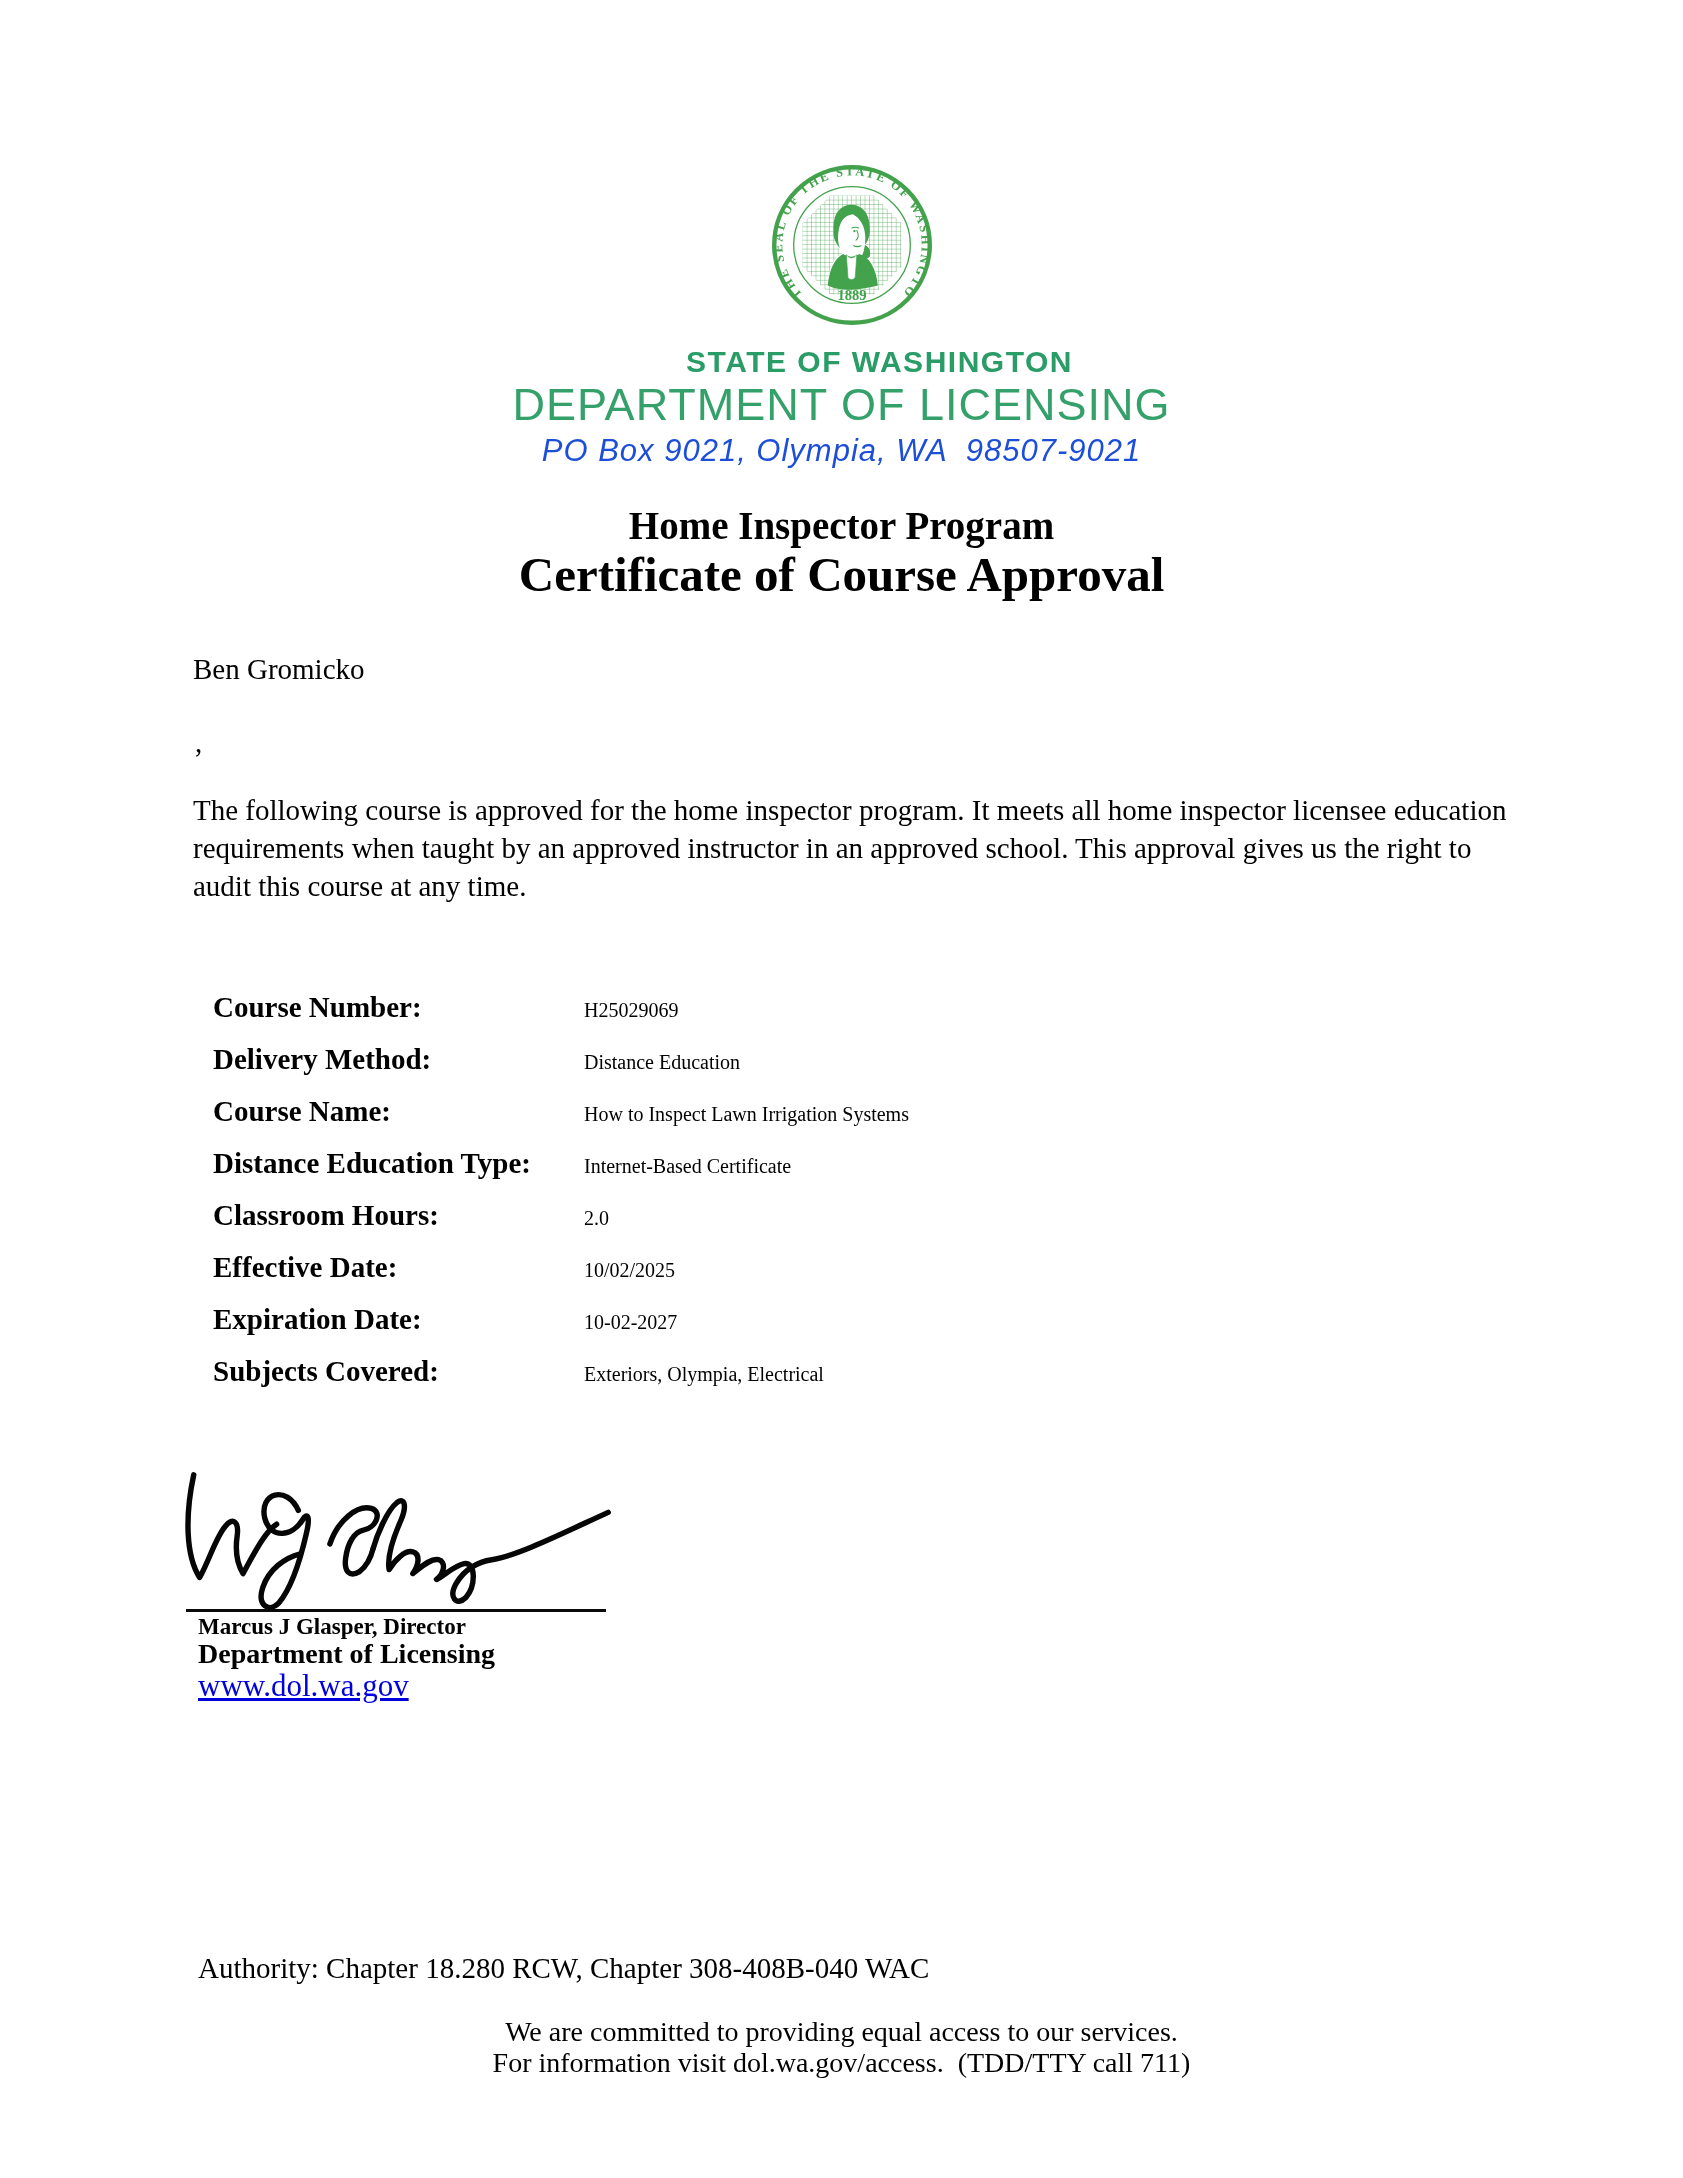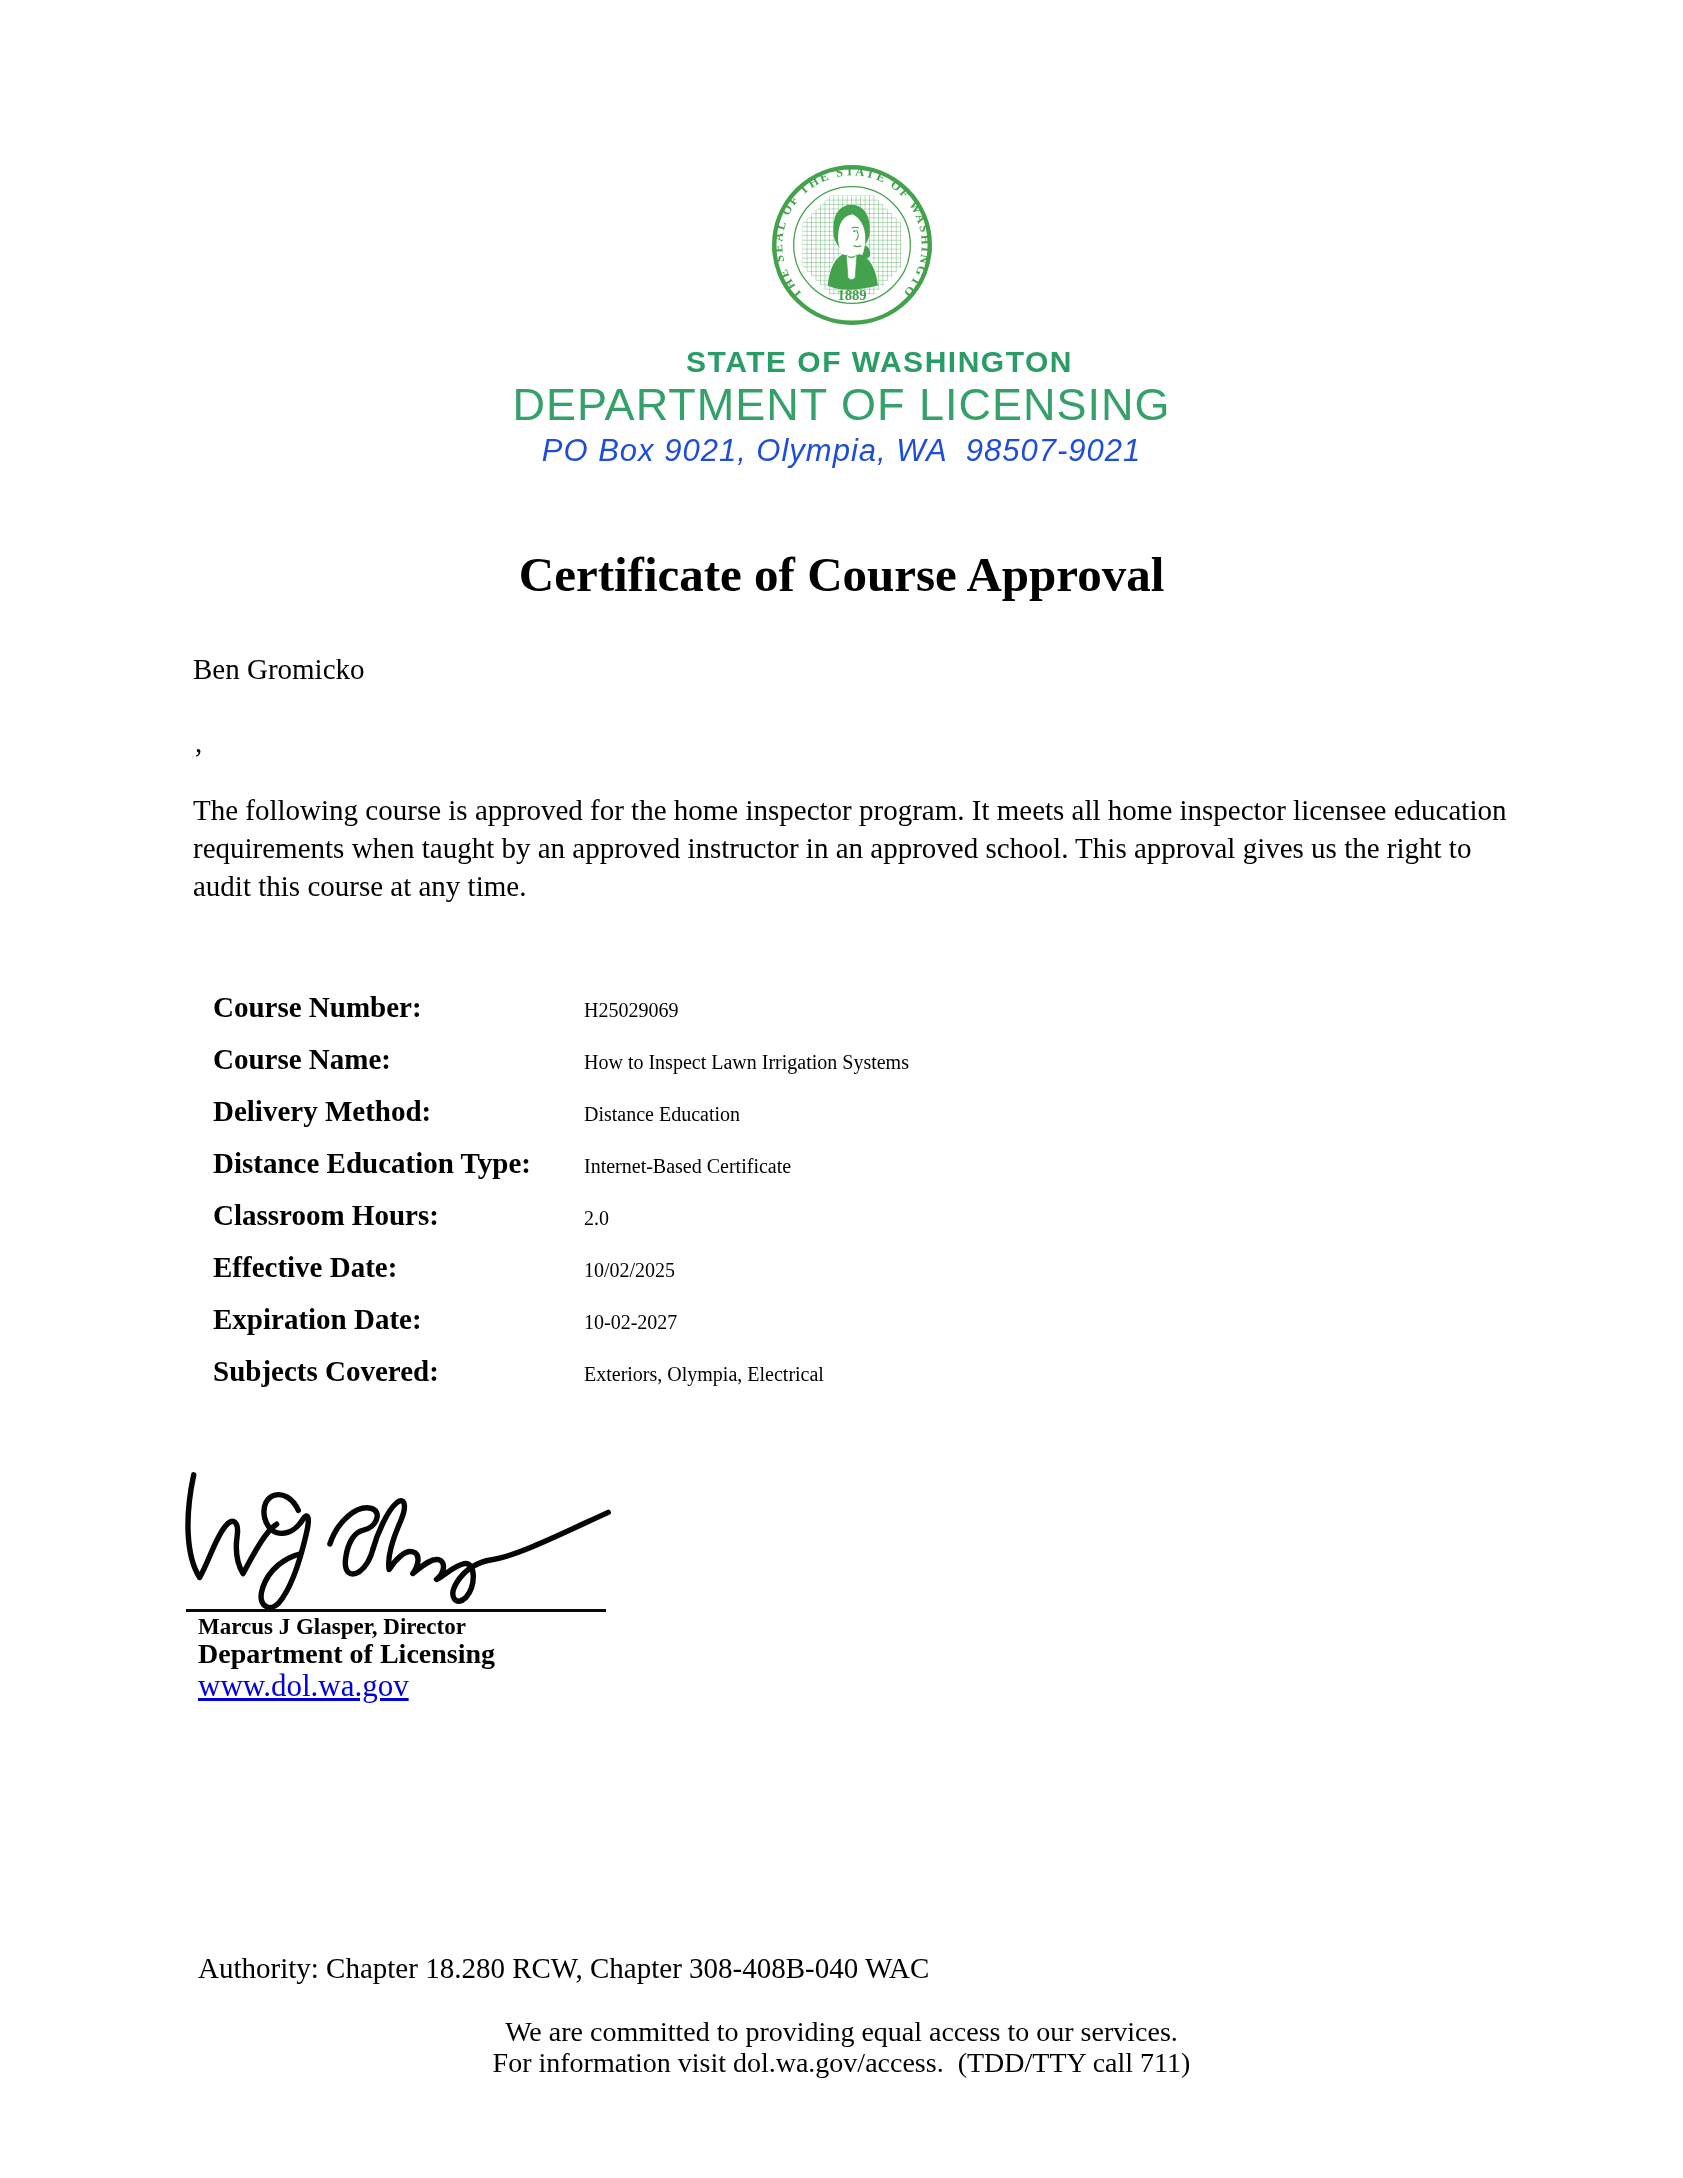--- a/index.html
+++ b/index.html
@@ -114,39 +114,40 @@
     <text class="seal-text" font-size="15.5" letter-spacing="2.6">
       <textPath href="#arcText" startOffset="0">THE SEAL OF THE STATE OF WASHINGTON</textPath>
     </text>
     <text x="100" y="168" text-anchor="middle" class="seal-text" font-size="18">1889</text>
   </svg>
 
   <div class="abs centered hdr-state">STATE OF WASHINGTON</div>
   <div class="abs centered hdr-dept">DEPARTMENT OF LICENSING</div>
   <div class="abs centered hdr-addr pre">PO Box 9021, Olympia, WA  98507-9021</div>
 
+  <div class="abs centered title1">Home Inspector Program</div>
   <div class="abs centered title2">Certificate of Course Approval</div>
 
   <div class="abs recipient">Ben Gromicko</div>
   <div class="abs salutation">,</div>
 
   <div class="abs paragraph">The following course is approved for the home inspector program. It meets all home inspector licensee education requirements when taught by an approved instructor in an approved school. This approval gives us the right to audit this course at any time.</div>
 
   <div class="abs details">
     <div class="detail-row">
       <span class="detail-label">Course Number:</span>
       <span class="detail-value">H25029069</span>
     </div>
     <div class="detail-row">
+      <span class="detail-label">Delivery Method:</span>
+      <span class="detail-value">Distance Education</span>
+    </div>
+    <div class="detail-row">
       <span class="detail-label">Course Name:</span>
       <span class="detail-value">How to Inspect Lawn Irrigation Systems</span>
-    </div>
-    <div class="detail-row">
-      <span class="detail-label">Delivery Method:</span>
-      <span class="detail-value">Distance Education</span>
     </div>
     <div class="detail-row">
       <span class="detail-label">Distance Education Type:</span>
       <span class="detail-value">Internet-Based Certificate</span>
     </div>
     <div class="detail-row">
       <span class="detail-label">Classroom Hours:</span>
       <span class="detail-value">2.0</span>
     </div>
     <div class="detail-row">

